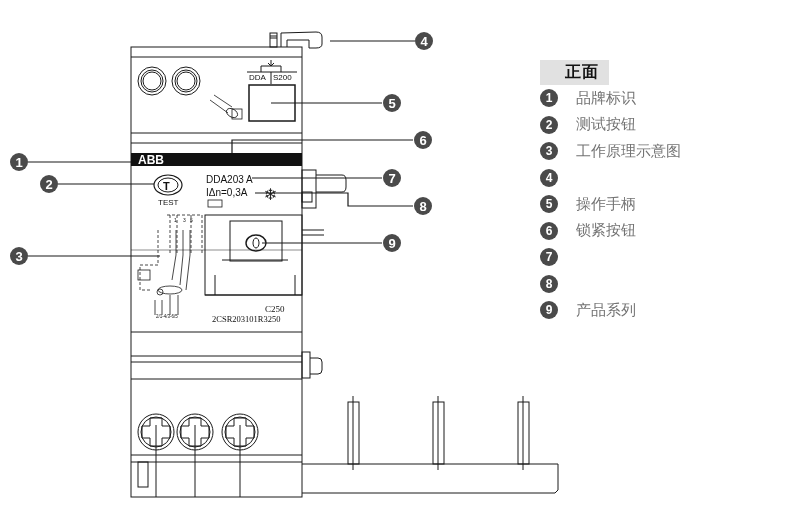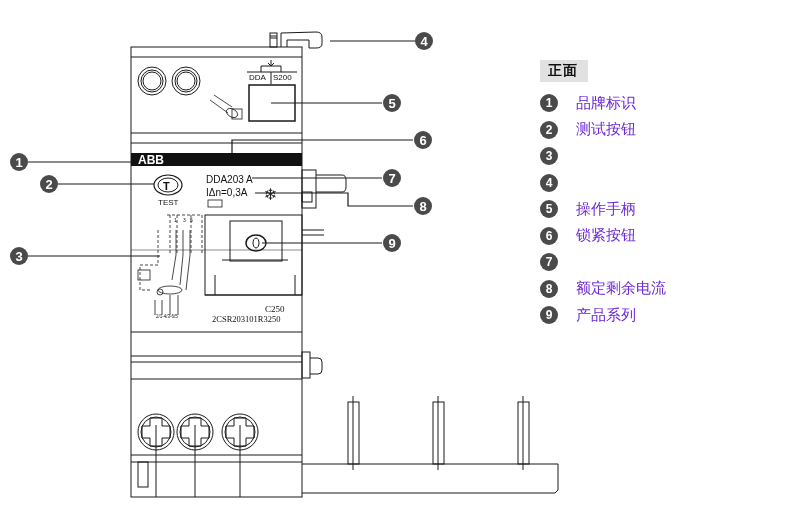--- a/index.html
+++ b/index.html
@@ -2,24 +2,24 @@
 <html><head>
 <meta charset="utf-8">
 <style>
   html,body{margin:0;padding:0;background:#ffffff;}
   body{width:790px;height:527px;position:relative;overflow:hidden;font-family:"DejaVu Sans",sans-serif;}
   #diagram{position:absolute;left:0;top:0;width:790px;height:527px;}
   .badge-txt{font-family:"Liberation Sans",sans-serif;font-weight:bold;font-size:13px;fill:#fff;}
   .dtxt{font-family:"Liberation Sans",sans-serif;fill:#111;}
   .dserif{font-family:"Liberation Serif",serif;fill:#111;}
   #legend{position:absolute;left:540px;top:60px;width:250px;}
-  #legend-title{display:inline-block;background:#e1e1e1;padding:2px 10px 2px 8px;font-weight:bold;font-size:14px;color:#111;margin-bottom:8px;letter-spacing:1px;}
+  #legend-title{display:inline-block;background:#e1e1e1;padding:2px 10px 2px 25px;font-weight:bold;font-size:16px;color:#111;letter-spacing:1px;}
   .legend-item{display:flex;align-items:center;height:26.5px;}
   .legend-num{width:18px;height:18px;border-radius:50%;background:#4a4a4a;color:#fff;font-family:"Liberation Sans",sans-serif;font-weight:bold;font-size:12px;display:flex;align-items:center;justify-content:center;margin-right:18px;flex-shrink:0;}
-  .legend-label{font-size:15px;color:#6d28d9;white-space:nowrap;}
+  .legend-label{font-size:15px;color:#737373;white-space:nowrap;}
 </style>
 </head>
 <body>
 
 <svg id="diagram" viewBox="0 0 790 527" xmlns="http://www.w3.org/2000/svg">
   <g fill="none" stroke="#1a1a1a" stroke-width="1">
 
     <rect x="131" y="47" width="171" height="450"></rect>
     <line x1="131" y1="57" x2="302" y2="57"></line>
     <line x1="131" y1="133" x2="302" y2="133"></line>
@@ -202,36 +202,36 @@
   <div class="legend-item">
       <span class="legend-num">1</span>
       <span class="legend-label">品牌标识</span>
     </div>
   <div class="legend-item">
       <span class="legend-num">2</span>
       <span class="legend-label">测试按钮</span>
     </div>
   <div class="legend-item">
       <span class="legend-num">3</span>
+      <span class="legend-label">工作原理示意图</span>
     </div>
   <div class="legend-item">
       <span class="legend-num">4</span>
     </div>
   <div class="legend-item">
       <span class="legend-num">5</span>
       <span class="legend-label">操作手柄</span>
     </div>
   <div class="legend-item">
       <span class="legend-num">6</span>
       <span class="legend-label">锁紧按钮</span>
     </div>
   <div class="legend-item">
       <span class="legend-num">7</span>
     </div>
   <div class="legend-item">
       <span class="legend-num">8</span>
-      <span class="legend-label">额定剩余电流</span>
     </div>
   <div class="legend-item">
       <span class="legend-num">9</span>
       <span class="legend-label">产品系列</span>
     </div>
 </div>
 
 </body></html>

